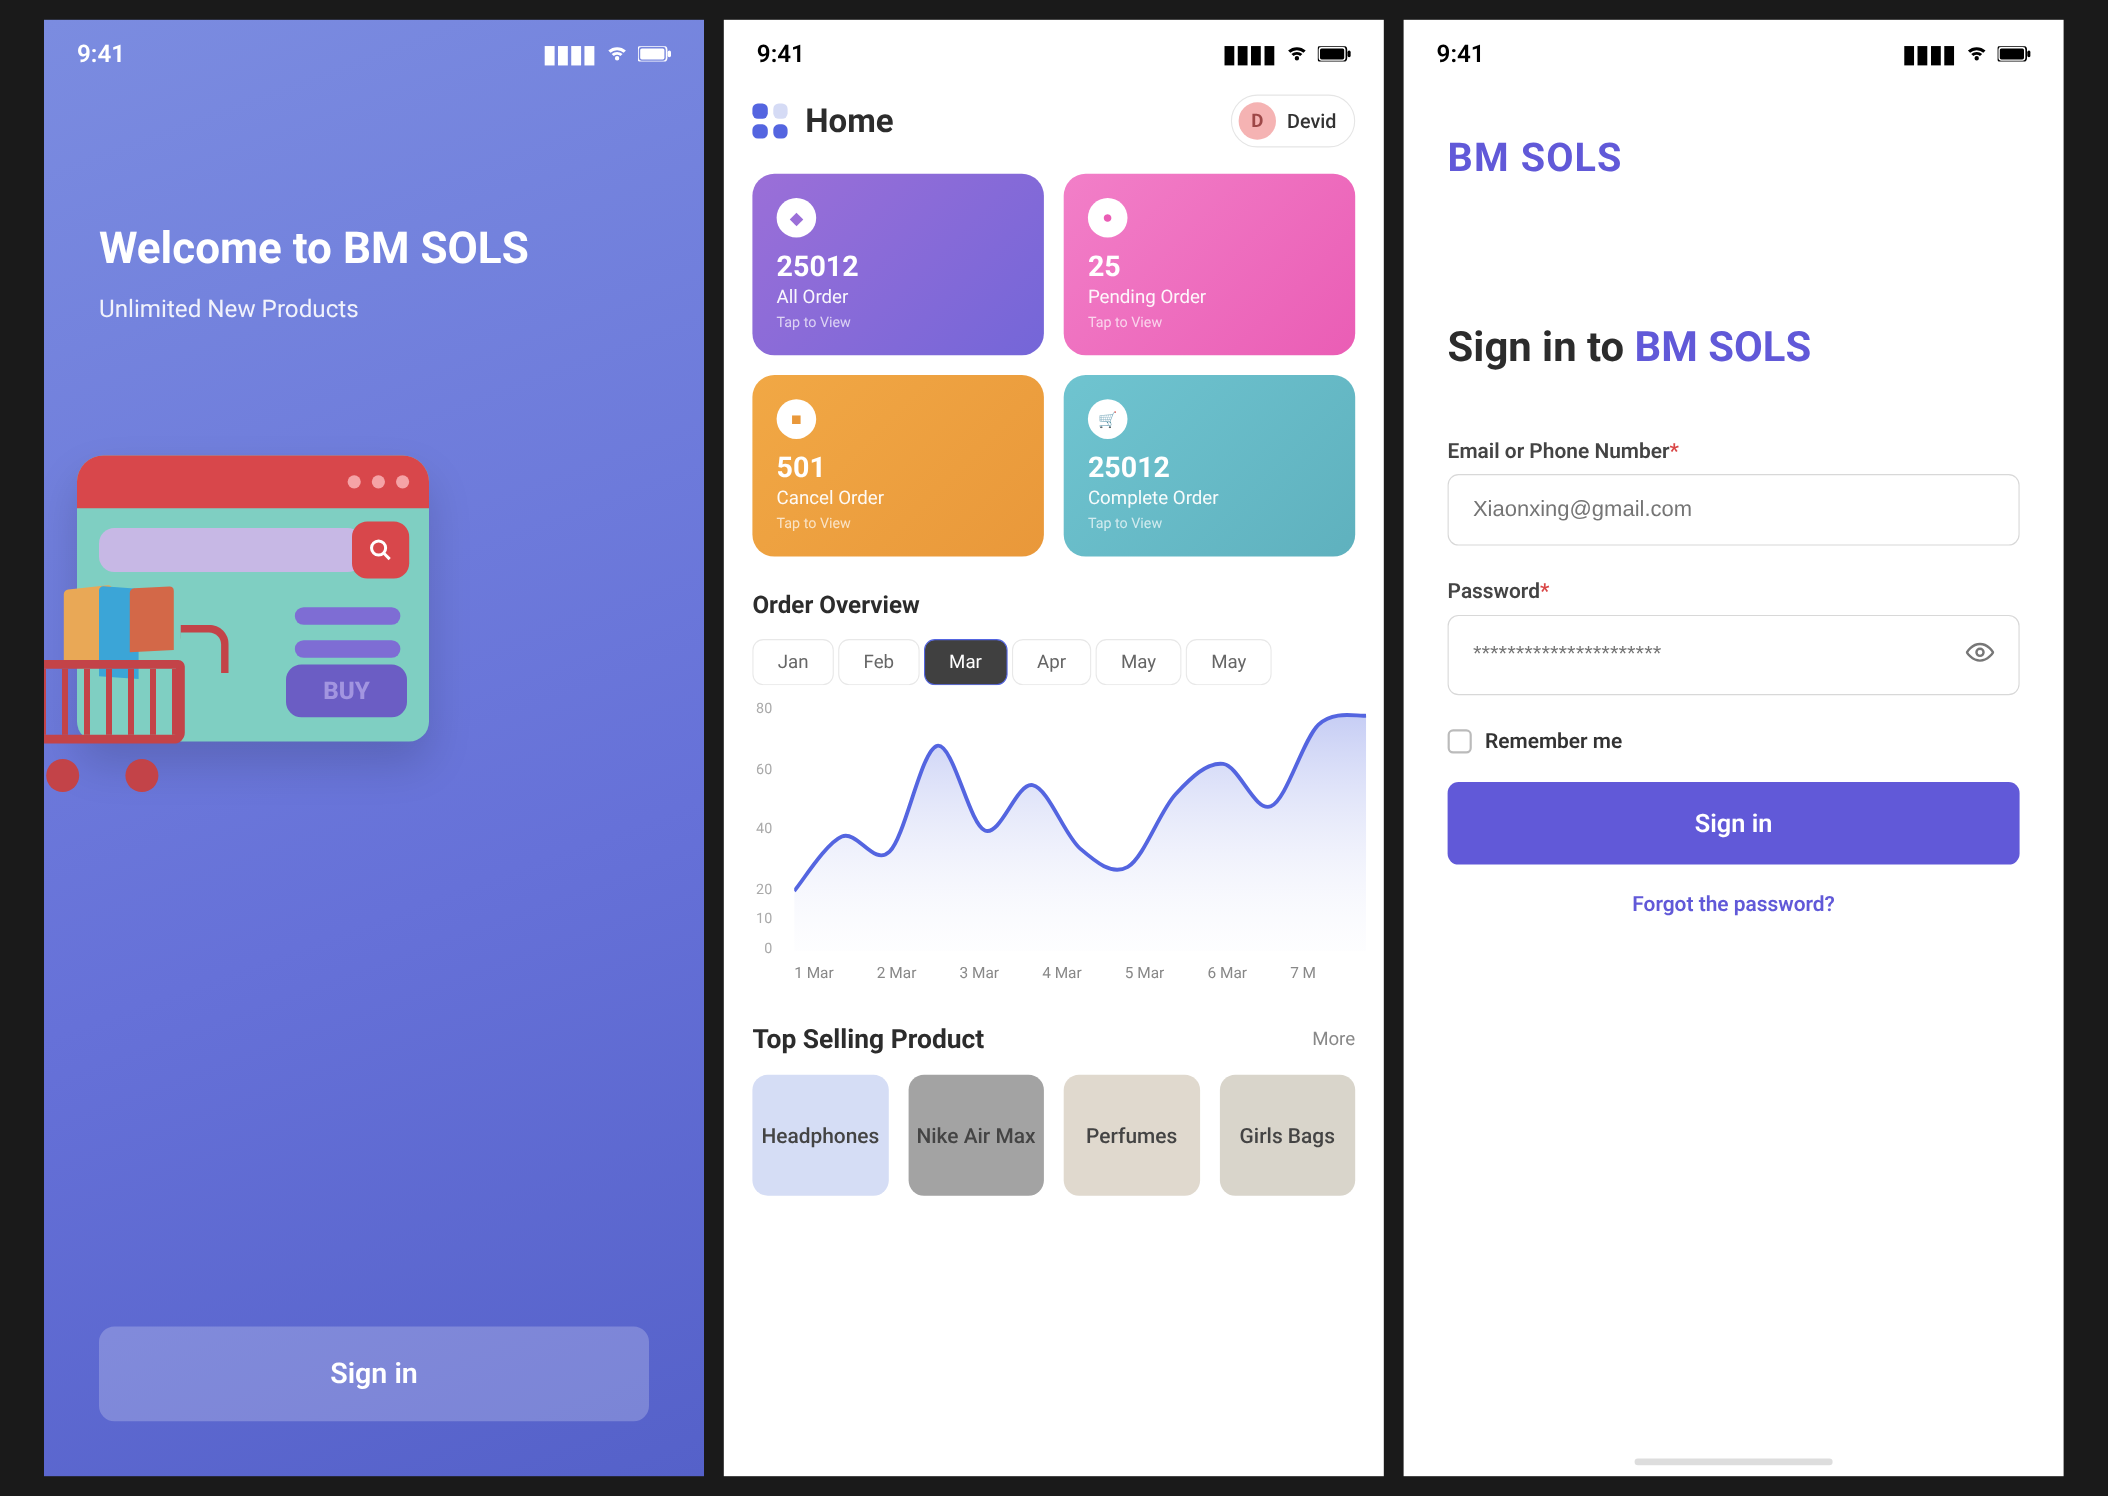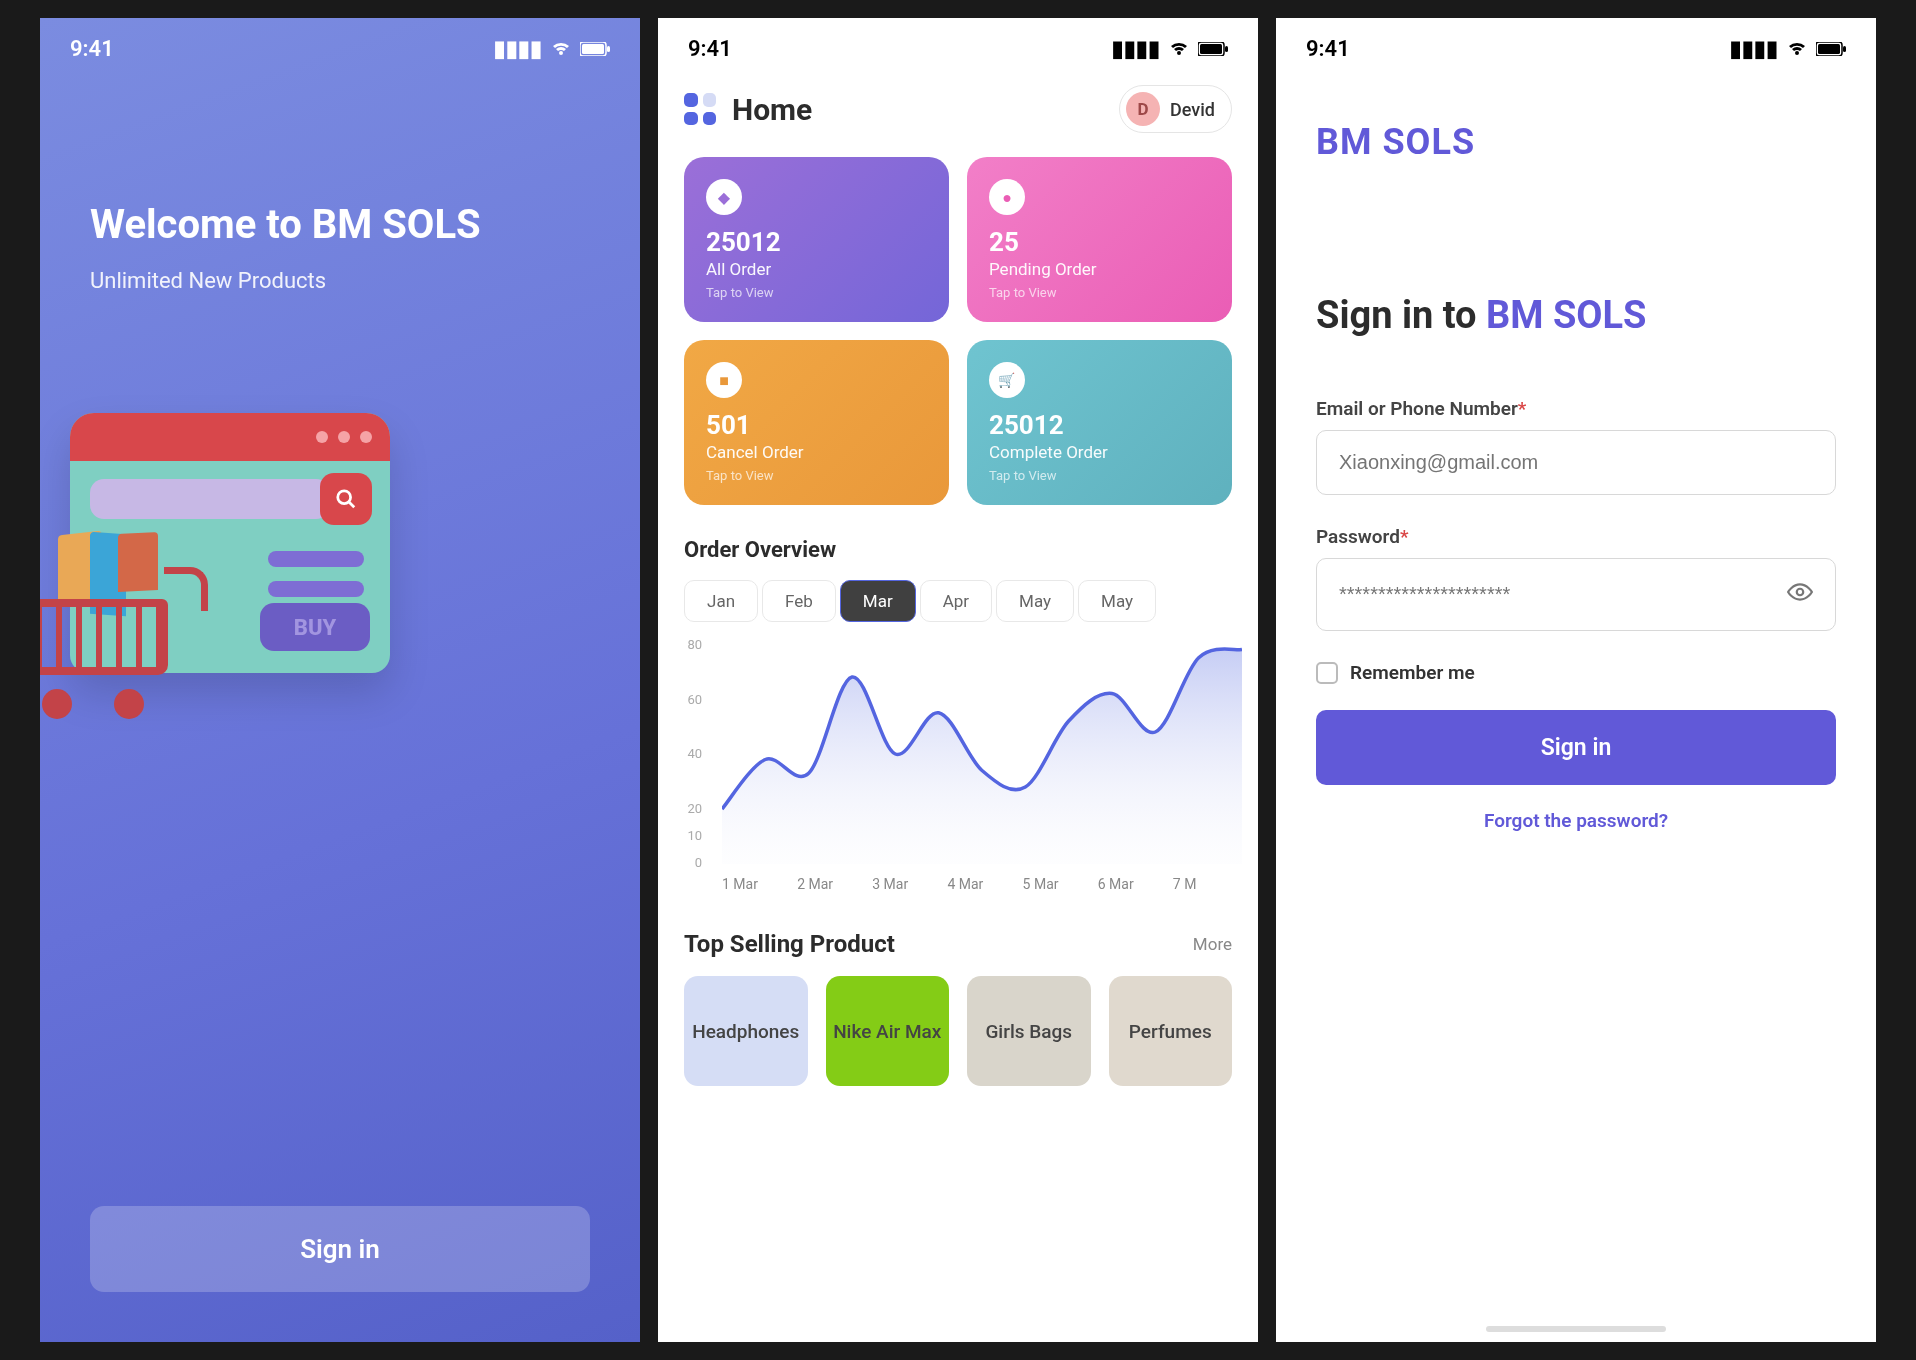--- a/index.html
+++ b/index.html
@@ -248,21 +248,21 @@
   padding: 0 26px;
 }
 .product-card {
   height: 110px;
   border-radius: 14px;
   display:flex;align-items:center;justify-content:center;
   font-size:19px;font-weight:500;color:#444;
   cursor: pointer;
 }
 .product-card.c1 { background: #d5ddf5; }
-.product-card.c2 { background: #84cc16; }
+.product-card.c2 { background: #a3a3a3; }
 .product-card.c3 { background: #d9d5cb; }
 .product-card.c4 { background: #e0d9ce; }
 
 
 .phone.signin-screen { background: #fff; }
 .signin-content { padding: 50px 40px 0; }
 .brand-logo { font-size: 36px; font-weight: 700; color: #6159d8; letter-spacing: 1px; margin-bottom: 130px;}
 .signin-title { font-size: 38px; font-weight: 700; color: #2c2c2c; margin-bottom: 60px; }
 .signin-title .brand-span { color: #6159d8; }
 .field-label { font-size: 19px; font-weight: 600; color: #444; margin-bottom: 10px; }
@@ -484,22 +484,22 @@
         <span>7 M</span>
       </div>
   </div>
   <div class="section-row">
     <span class="title">Top Selling Product</span>
     <span class="more">More</span>
   </div>
   <div class="products-grid" id="products-grid">
       <div class="product-card c1">Headphones</div>
       <div class="product-card c2">Nike Air Max</div>
+      <div class="product-card c4">Perfumes</div>
       <div class="product-card c3">Girls Bags</div>
-      <div class="product-card c4">Perfumes</div>
     </div>
 </div>
 
 <div class="phone signin-screen">
   <div class="status-bar dark">
     <span>9:41</span>
     <div class="status-icons">
       <span>▮▮▮▮</span>
       <svg width="22" height="16" viewBox="0 0 22 16" fill="currentColor">
           <path d="M11 14a2 2 0 100-4 2 2 0 000 4zm-5-6a8 8 0 0110 0l-2 2a5 5 0 00-6 0l-2-2zm-3-3a12 12 0 0116 0l-2 2a9 9 0 00-12 0l-2-2z"></path>

